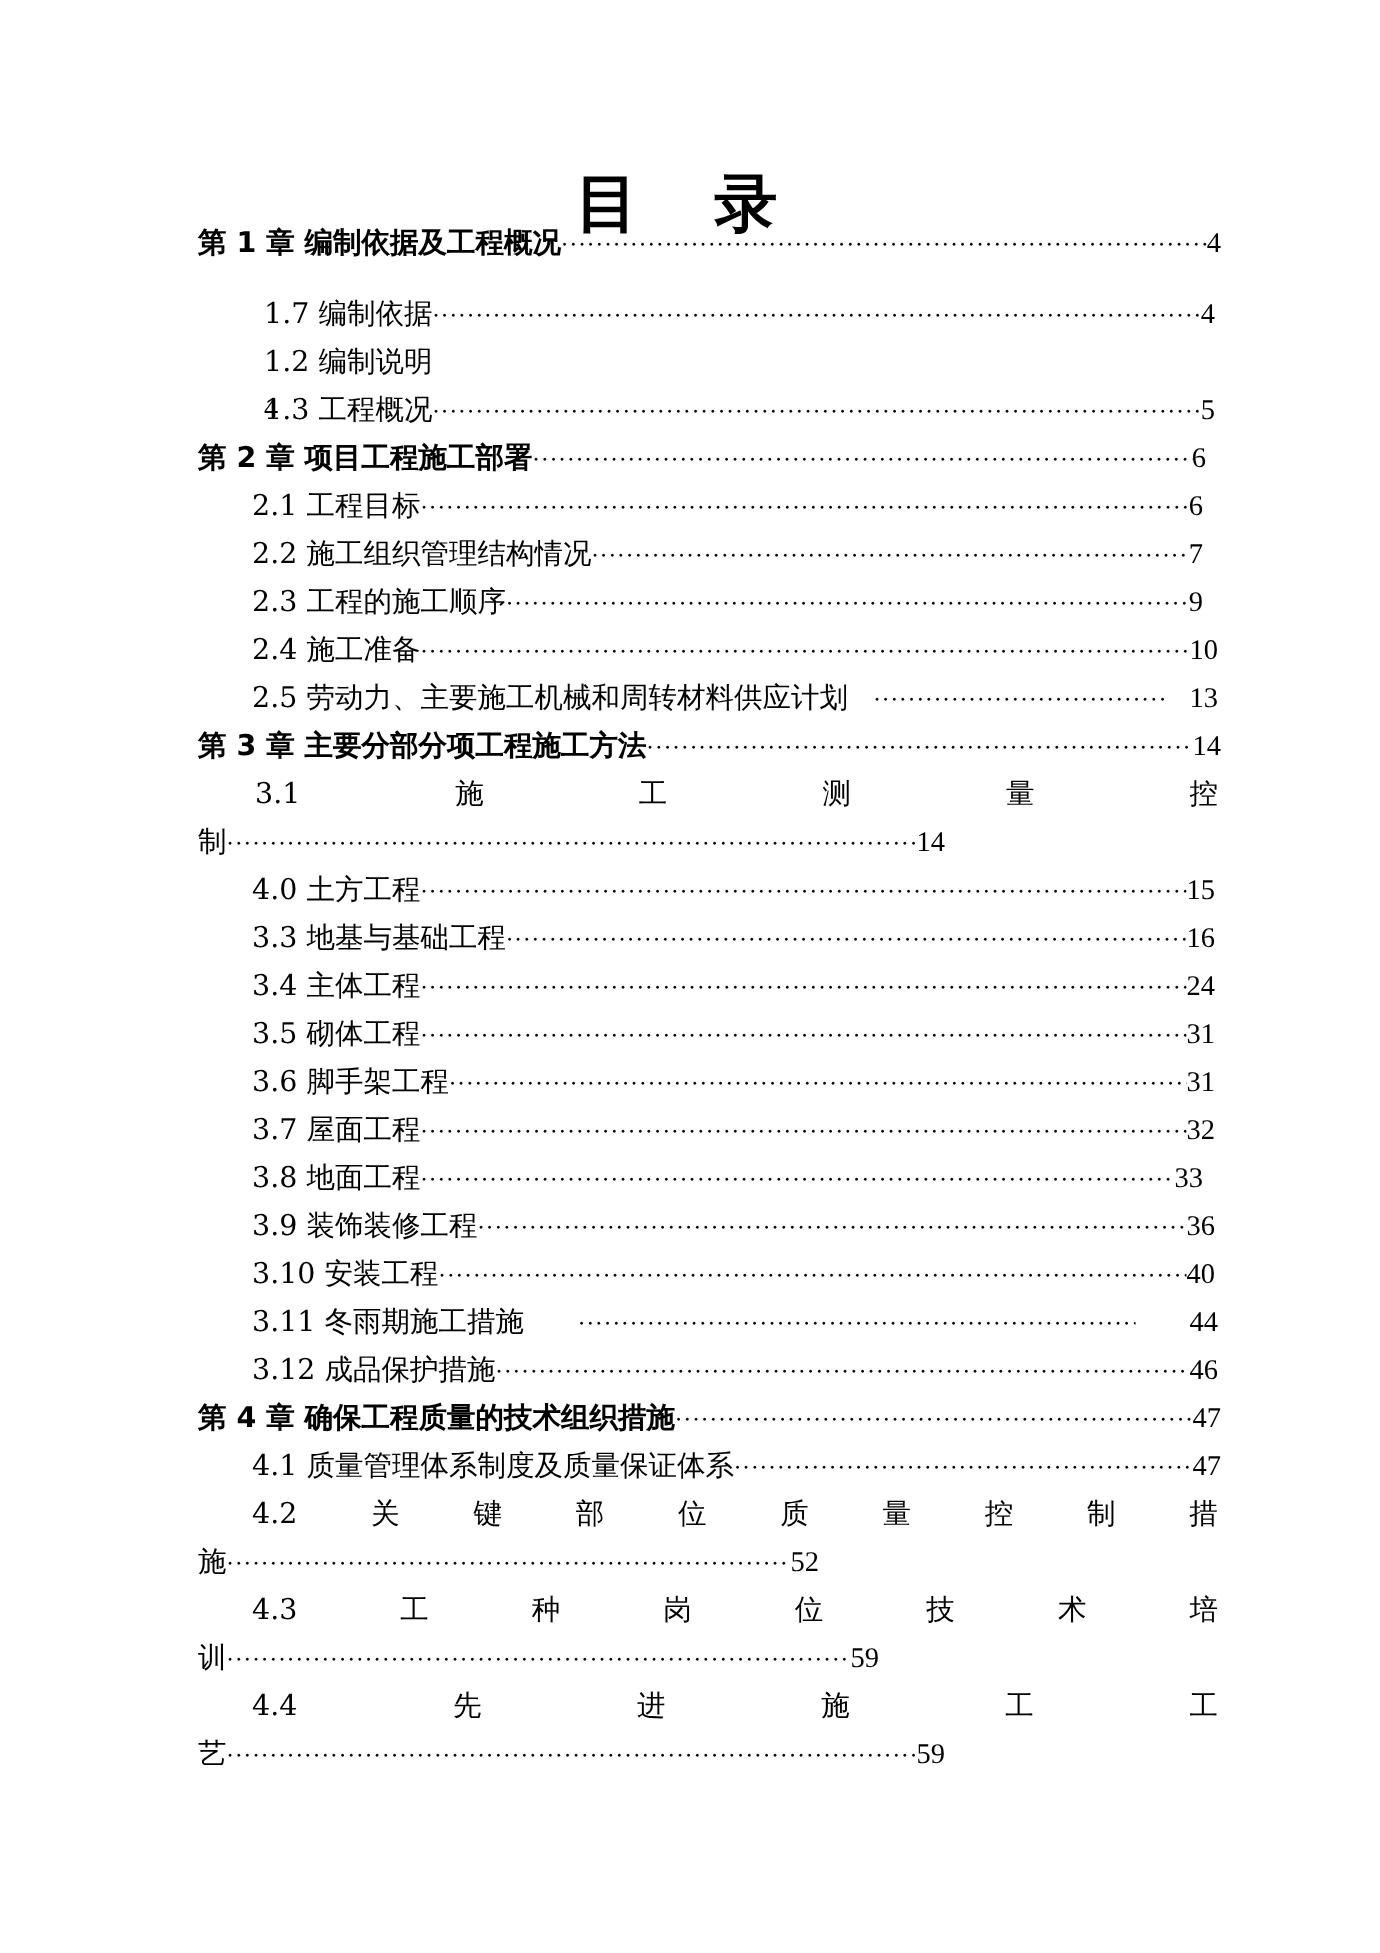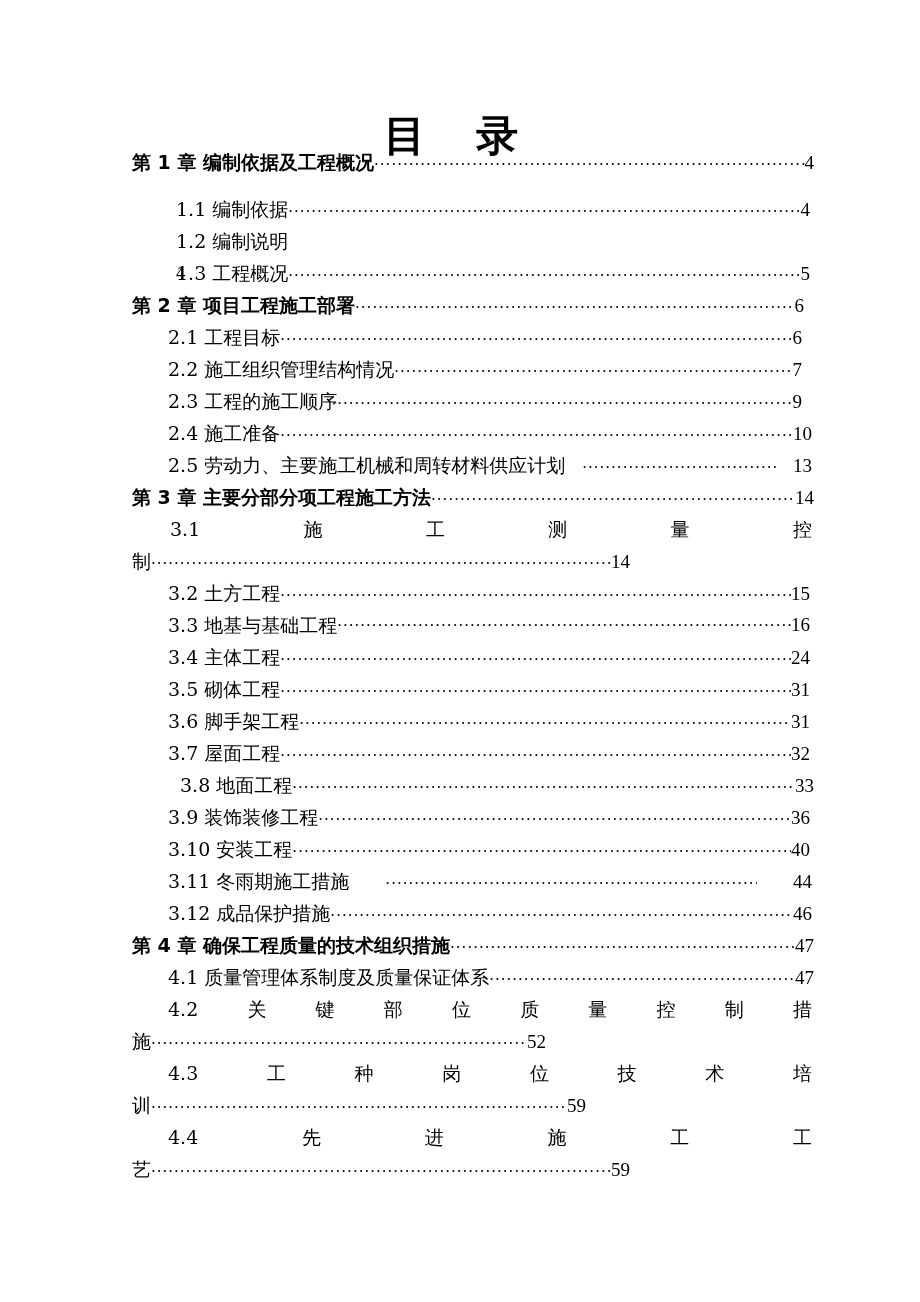--- a/index.html
+++ b/index.html
@@ -22,21 +22,21 @@
 <body>
 
 <div class="title">目 录</div>
 
 <div class="row chapter" style="top:146px;left:132px;width:682px;">
   <span class="label">第 1 章  编制依据及工程概况 </span>
   <span class="dots"></span>
   <span class="page">4</span>
 </div>
 <div class="row" style="top:193px;left:176px;width:634px;">
-  <span class="label">1.1 编制依据   </span>
+  <span class="label">1.7 编制依据   </span>
   <span class="dots"></span>
   <span class="page">4</span>
 </div>
 <div class="row" style="top:225px;left:176px;width:634px;flex-direction:column;">
   <span class="label">1.2 编制说明   </span>
   <span class="dots"></span>
   <span class="page">4</span>
 </div>
 <div class="row" style="top:257px;left:176px;width:634px;">
   <span class="label">1.3 工程概况   </span>
@@ -87,25 +87,25 @@
   <span>测</span>
   <span>量</span>
   <span>控</span>
 </div>
 <div class="row" style="top:545px;left:132px;width:498px;">
   <span class="label">制</span>
   <span class="dots"></span>
   <span class="page">14</span>
 </div>
 <div class="row" style="top:577px;left:168px;width:642px;">
-  <span class="label">3.2  土方工程 </span>
+  <span class="label">4.0  土方工程 </span>
   <span class="dots"></span>
   <span class="page">15</span>
 </div>
-<div class="row" style="top:609px;left:168px;width:642px;align-items:flex-end;">
+<div class="row" style="top:609px;left:168px;width:642px;">
   <span class="label">3.3  地基与基础工程 </span>
   <span class="dots"></span>
   <span class="page">16</span>
 </div>
 <div class="row" style="top:641px;left:168px;width:642px;">
   <span class="label">3.4  主体工程 </span>
   <span class="dots"></span>
   <span class="page">24</span>
 </div>
 <div class="row" style="top:673px;left:168px;width:642px;">
@@ -116,21 +116,21 @@
 <div class="row" style="top:705px;left:168px;width:642px;">
   <span class="label">3.6  脚手架工程 </span>
   <span class="dots"></span>
   <span class="page">31</span>
 </div>
 <div class="row" style="top:737px;left:168px;width:642px;">
   <span class="label">3.7  屋面工程 </span>
   <span class="dots"></span>
   <span class="page">32</span>
 </div>
-<div class="row" style="top:769px;left:180px;width:634px;">
+<div class="row" style="top:769px;left:168px;width:634px;">
   <span class="label">3.8 地面工程 </span>
   <span class="dots"></span>
   <span class="page">33</span>
 </div>
 <div class="row" style="top:801px;left:168px;width:642px;">
   <span class="label">3.9  装饰装修工程 </span>
   <span class="dots"></span>
   <span class="page">36</span>
 </div>
 <div class="row" style="top:833px;left:168px;width:642px;">

